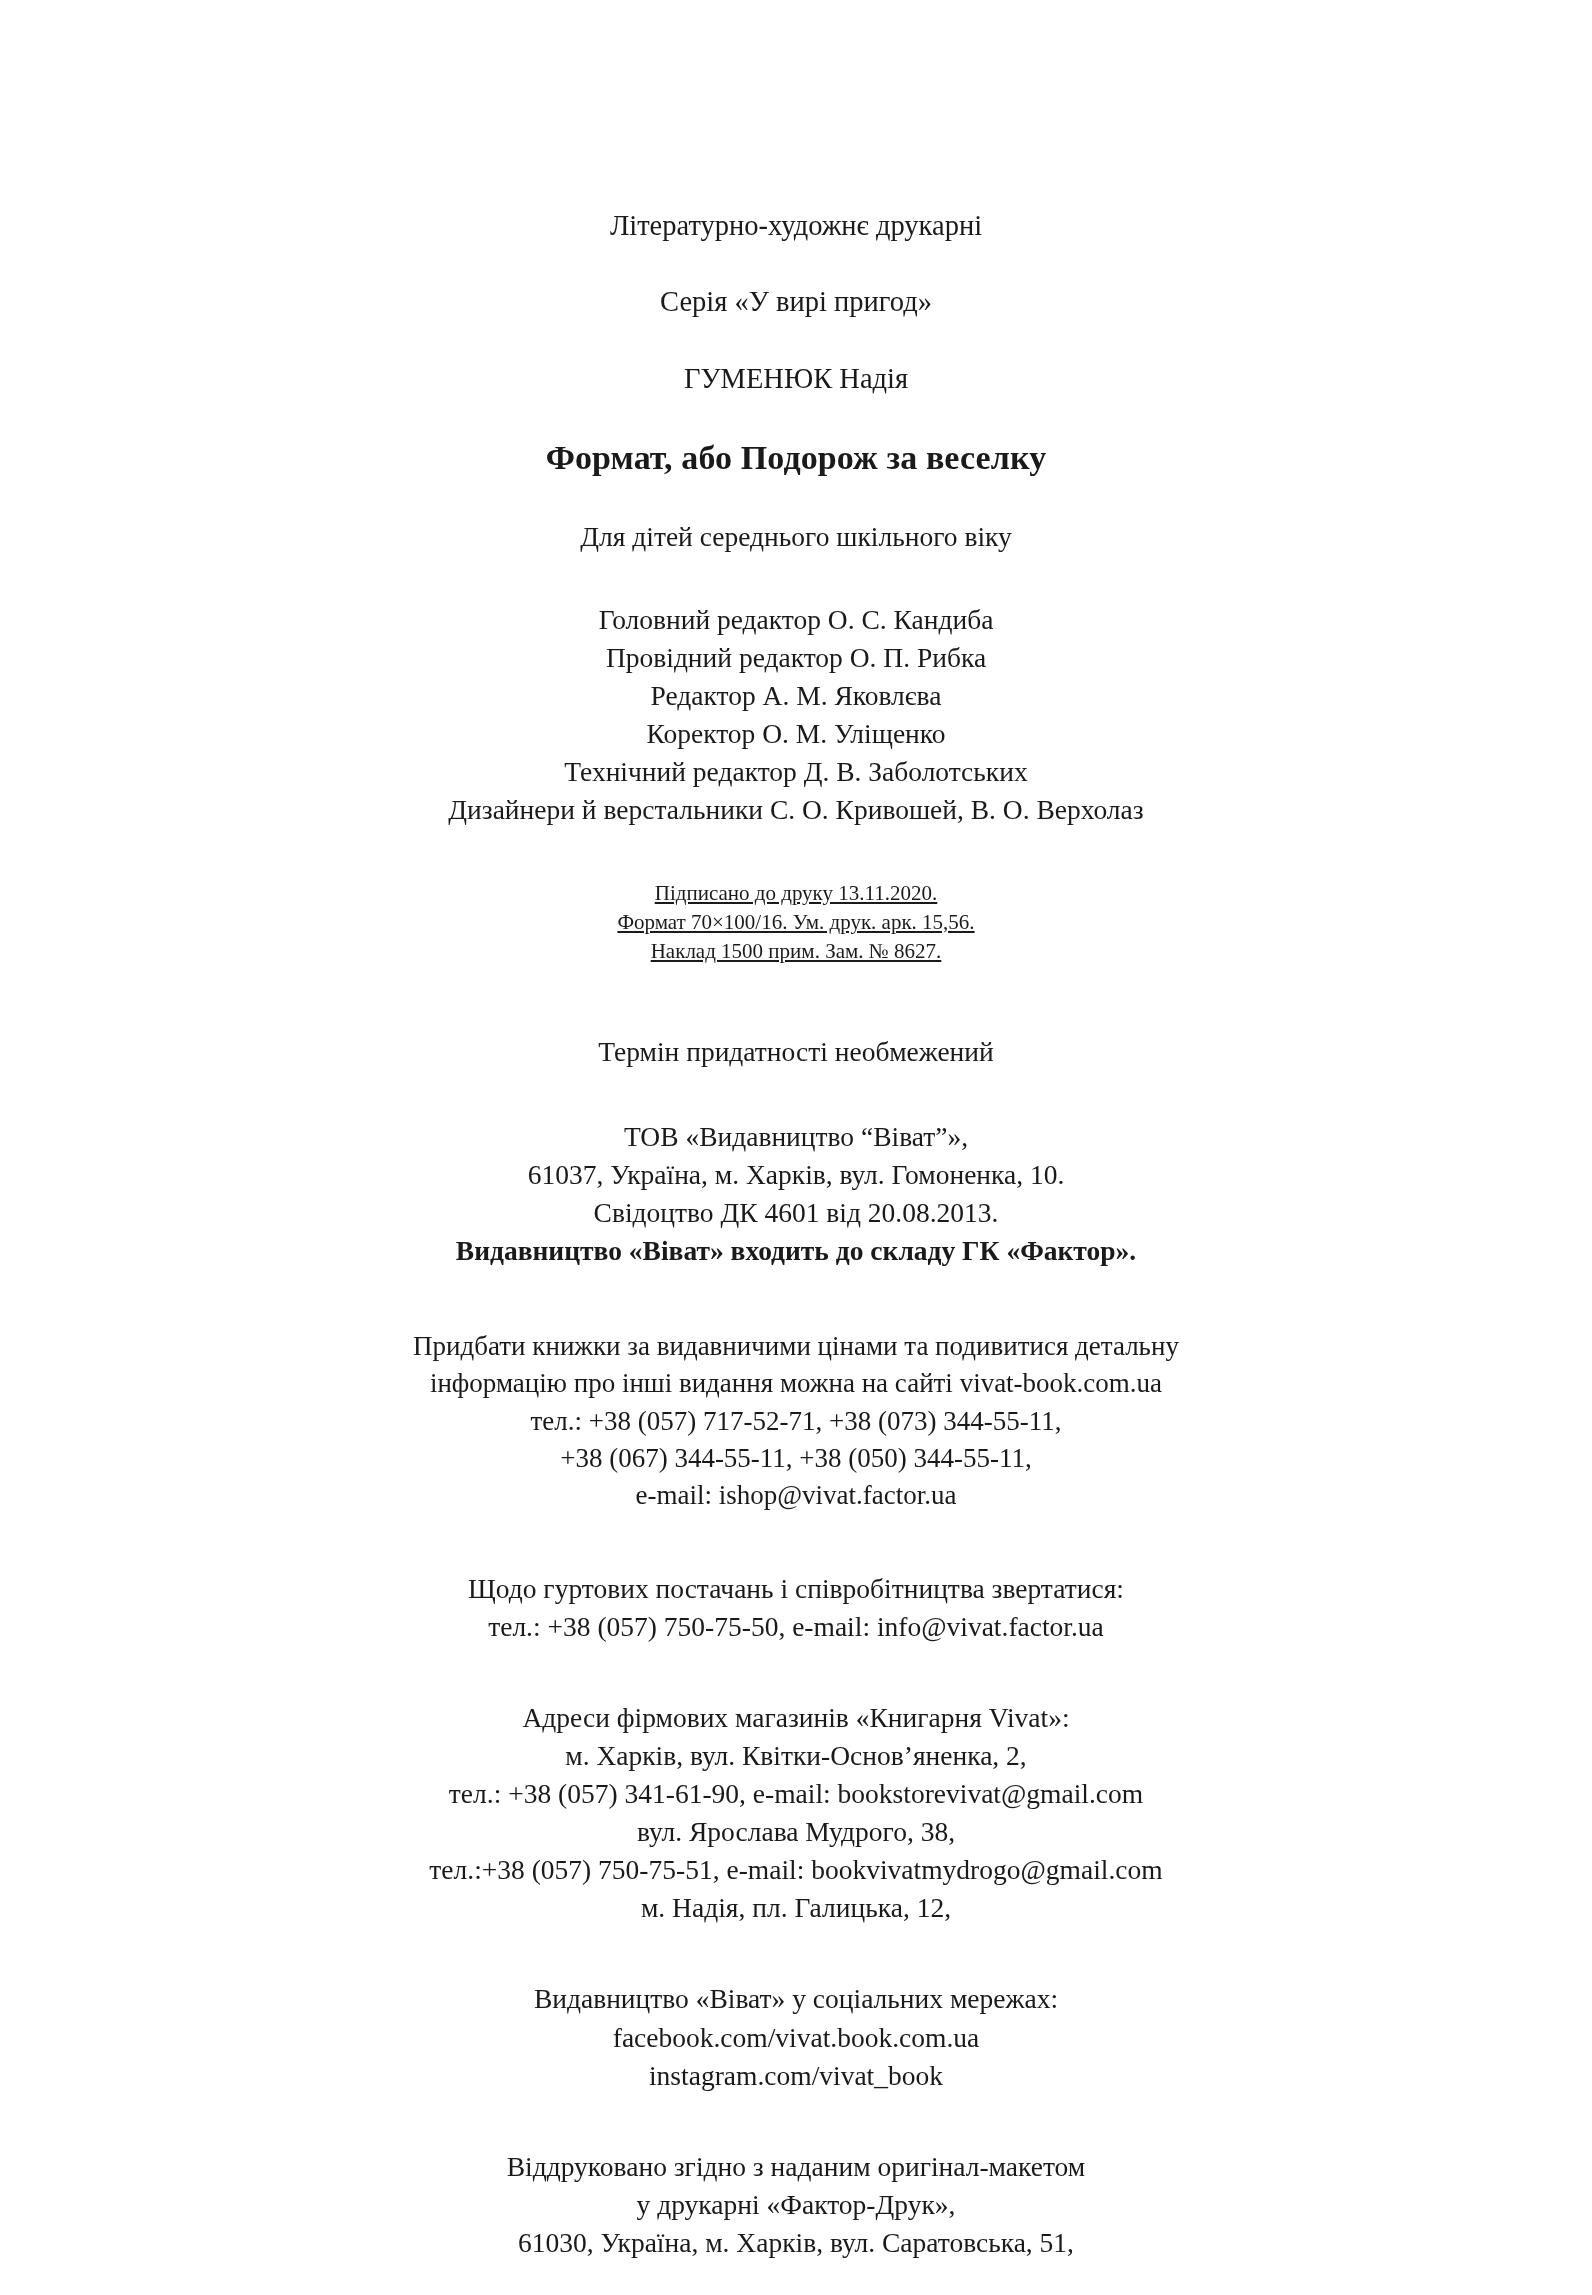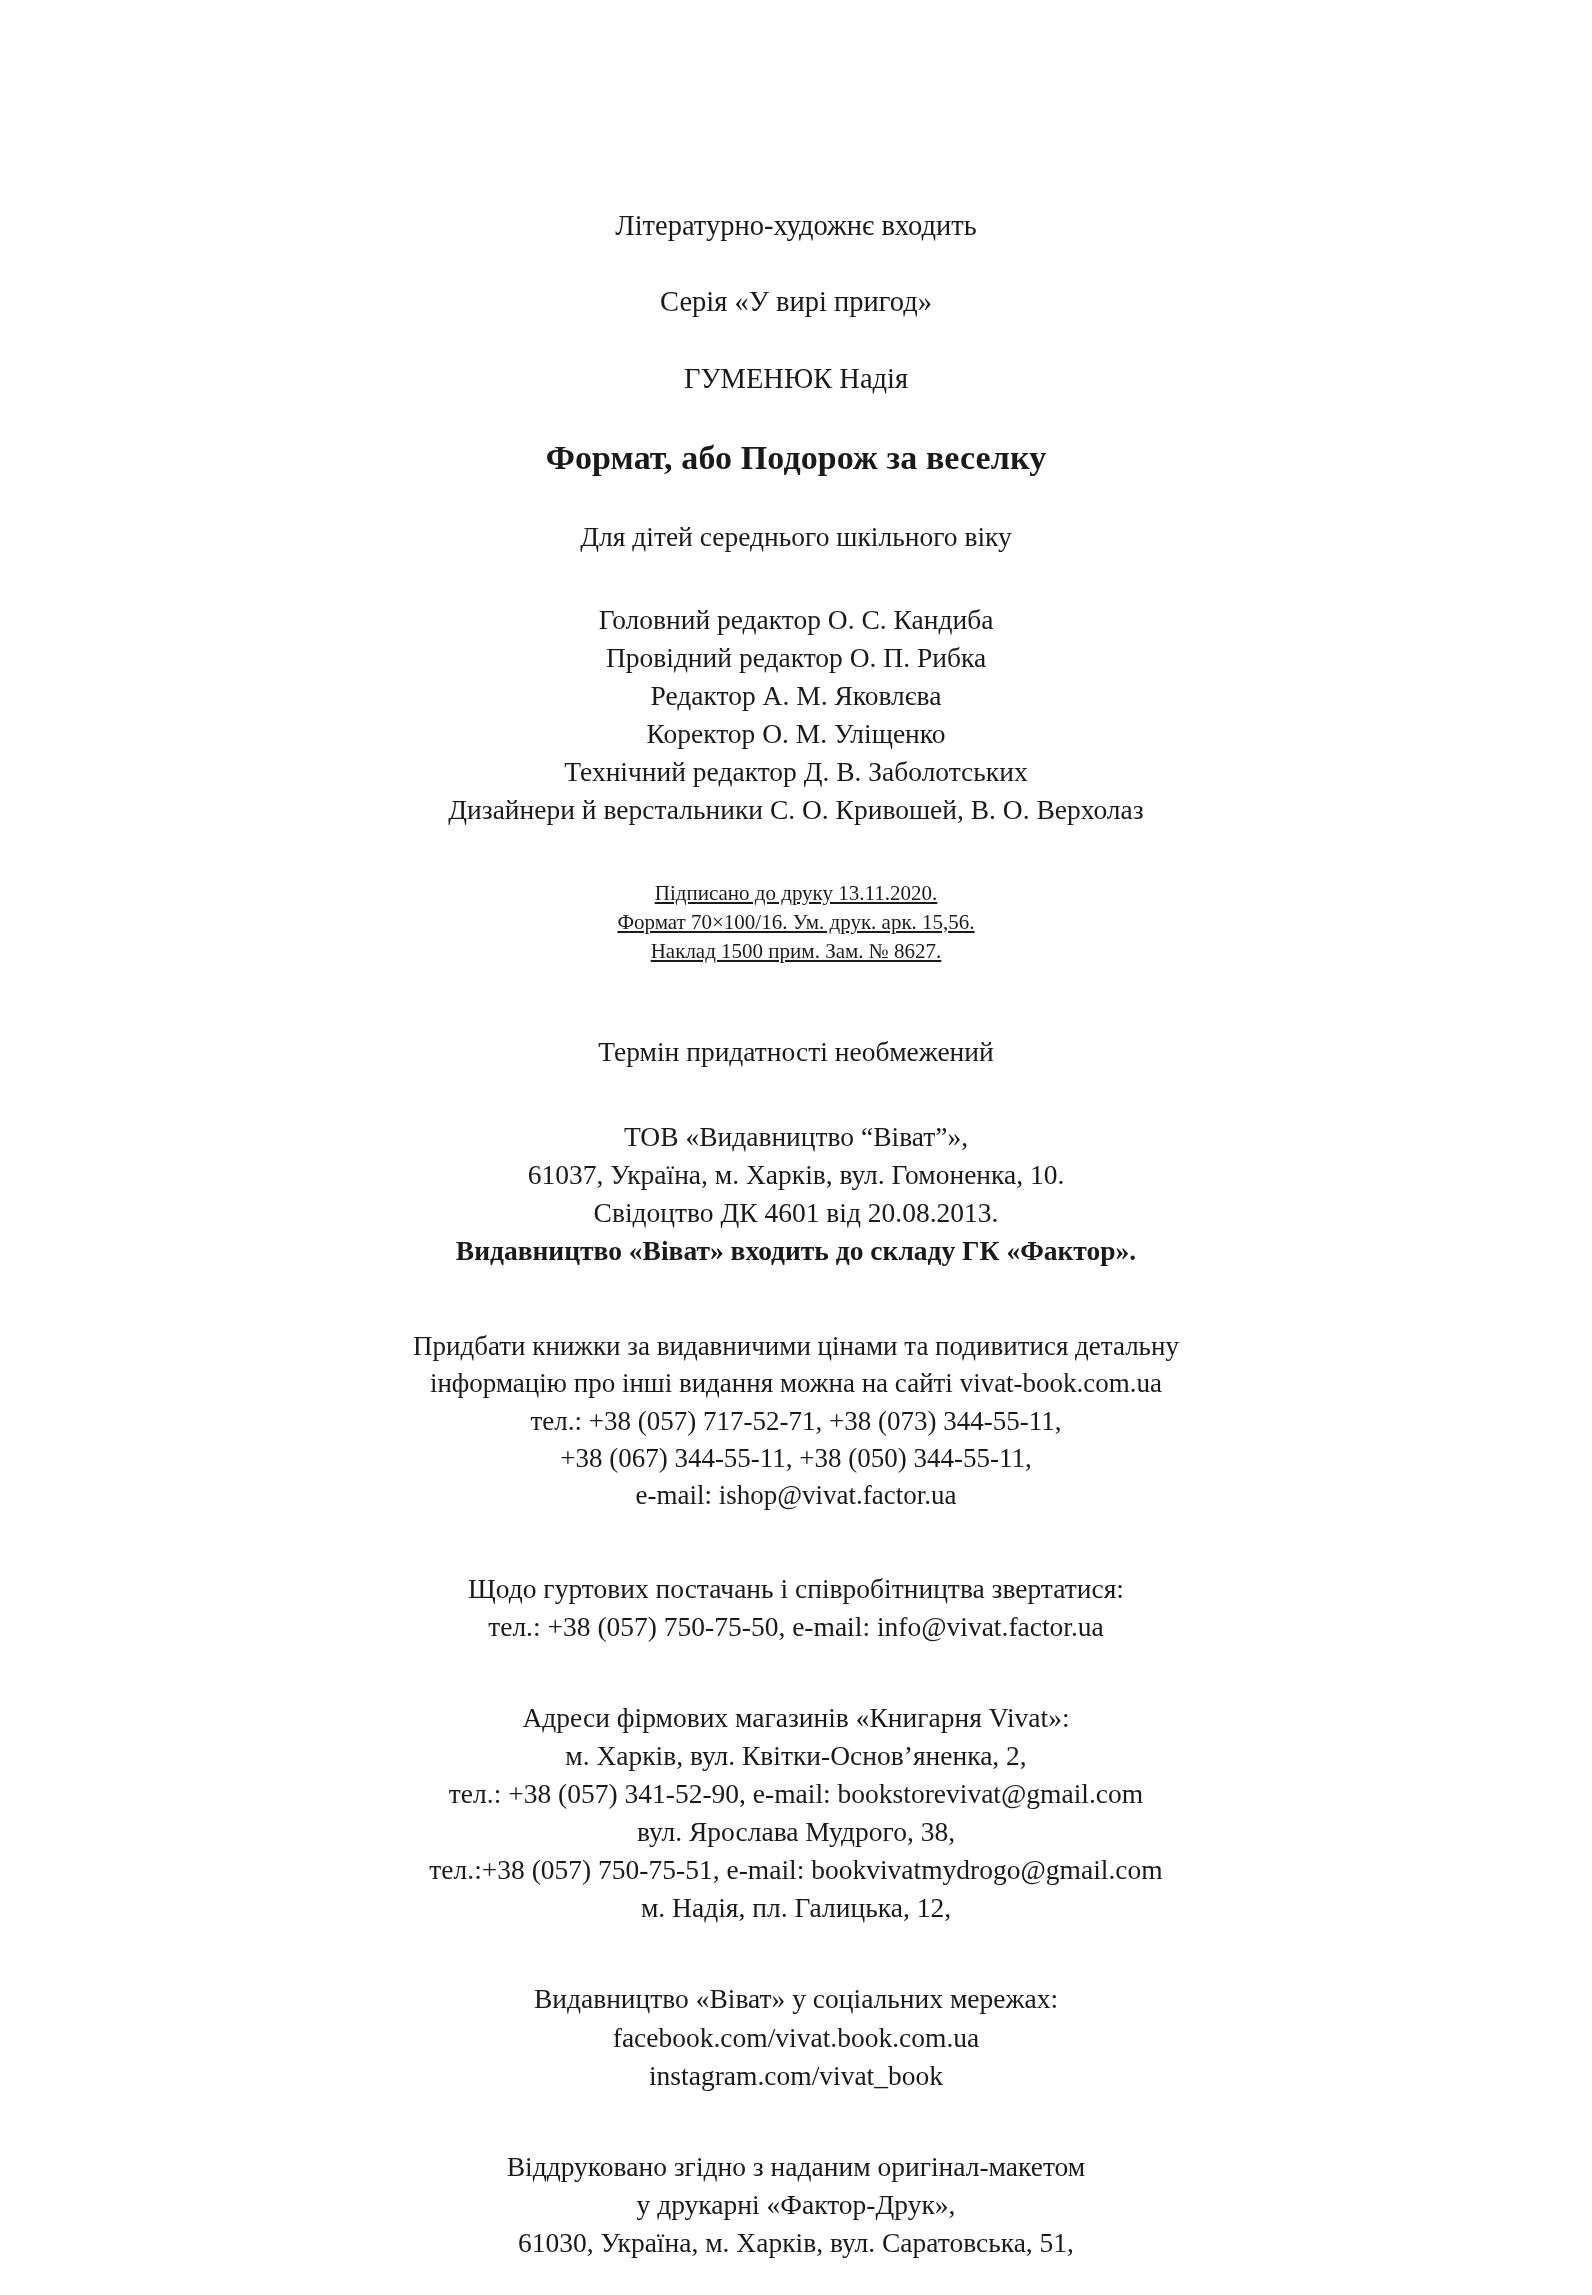--- a/index.html
+++ b/index.html
@@ -116,21 +116,21 @@
     margin: 0 0 0 0;
   }
 </style>
 </head>
 <body>
 
 <div class="page">
   <div class="colophon">
 
     <div class="block edition-type">
-      <span class="line">Літературно-художнє входить</span>
+      <span class="line">Літературно-художнє друкарні</span>
     </div>
 
     <div class="block series">
       <span class="line">Серія «У вирі пригод»</span>
     </div>
 
     <div class="block author">
       <span class="line">ГУМЕНЮК Надія</span>
     </div>
 
@@ -177,21 +177,21 @@
     </div>
 
     <div class="block wholesale">
       <div class="line">Щодо гуртових постачань і співробітництва звертатися:</div>
       <div class="line">тел.: +38 (057) 750-75-50, e-mail: info@vivat.factor.ua</div>
     </div>
 
     <div class="block stores">
       <div class="line">Адреси фірмових магазинів «Книгарня Vivat»:</div>
       <div class="line">м. Харків, вул. Квітки-Основ’яненка, 2,</div>
-      <div class="line">тел.: +38 (057) 341-52-90, e-mail: bookstorevivat@gmail.com</div>
+      <div class="line">тел.: +38 (057) 341-61-90, e-mail: bookstorevivat@gmail.com</div>
       <div class="line">вул. Ярослава Мудрого, 38,</div>
       <div class="line">тел.:+38 (057) 750-75-51, e-mail: bookvivatmydrogo@gmail.com</div>
       <div class="line">м. Надія, пл. Галицька, 12,</div>
     </div>
 
     <div class="block social">
       <div class="line">Видавництво «Віват» у соціальних мережах:</div>
       <div class="line">facebook.com/vivat.book.com.ua</div>
       <div class="line">instagram.com/vivat_book</div>
     </div>

